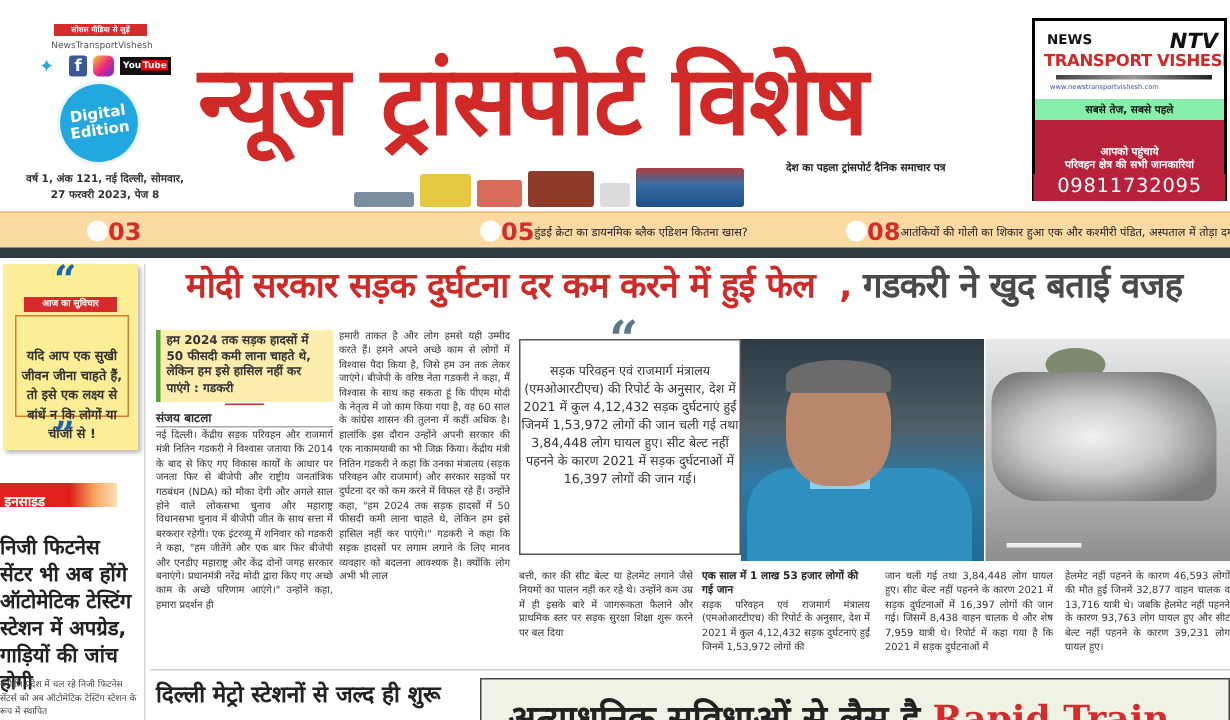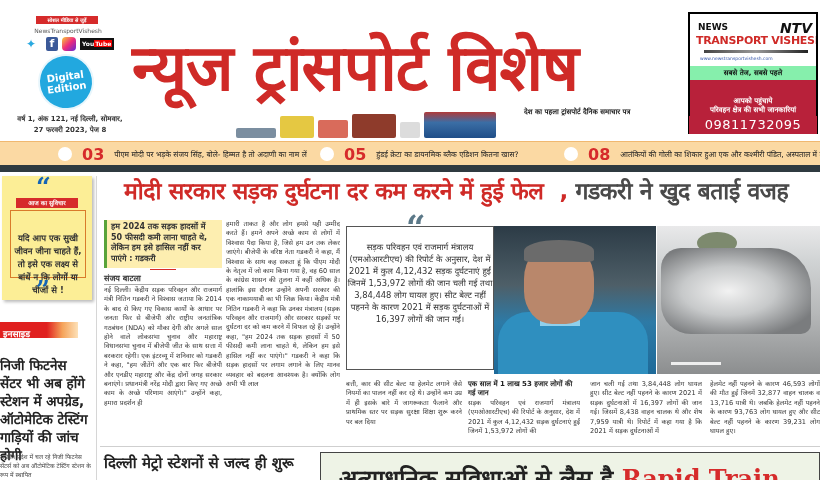--- a/index.html
+++ b/index.html
@@ -32,21 +32,21 @@
   .ad-pen { position: absolute; left: 14px; top: 36px; width: 104px; height: 3px; background: linear-gradient(90deg,#444,#999,#222); }
   .ad-url { position: absolute; left: 10px; top: 42px; font-size: 4.5px; color: #3355aa; }
   .ad-slogan { height: 14px; font-size: 7px; font-weight: bold; text-align: center; color: #111; line-height: 14px; }
   .ad-red { background: #b8213a; height: 56px; color: #fff; text-align: center; }
   .ad-red .l1 { font-size: 7px; line-height: 10px; padding-top: 16px; font-weight: bold; }
   .ad-red .l2 { font-size: 7px; line-height: 9px; font-weight: bold; }
   .ad-red .ph { font-size: 13px; line-height: 19px; letter-spacing: 0.5px; }
 
   
   .ticker { left: 0; top: 141px; width: 820px; height: 24px; background: #fbd9a3; border-top: 1px solid #f0b870; }
-  .tick-item { position: absolute; top: 0; height: 24px; display: flex; align-items: center; gap: 10px; white-space: nowrap; }
+  .tick-item { position: absolute; top: 0; height: 24px; display: flex; align-items: center; gap: 0; white-space: nowrap; }
   .tick-dot { width: 14px; height: 14px; border-radius: 50%; background: #fff; }
   .tick-num { font-size: 16px; font-weight: bold; color: #d62b2b; }
   .tick-text { font-size: 7.5px; color: #222; }
   .darkbar { left: 0; top: 165px; width: 820px; height: 7px; background: #2f3a40; }
 
   
   .headline { left: 108px; top: 176px; white-space: nowrap; font-weight: bold; font-size: 23px; letter-spacing: -0.4px; line-height: 30px; }
   .headline .red { color: #cf2a27; margin-left: 16px; }
   .headline .gray { color: #4a4a4a; }
 
@@ -137,21 +137,20 @@
     <div class="ph">09212122095</div>
   </div>
   <div style="background:#b8213a;color:#fff;text-align:center;font-size:13px;line-height:0;height:0"></div>
 </div>
 <div class="abs" style="left:689px;top:116px;width:128px;height:18px;background:#b8213a;color:#fff;text-align:center;font-size:13px;line-height:18px;letter-spacing:0.5px">09811732095</div>
 
 <div class="abs ticker">
   <div class="tick-item" style="left:58px">
     <div class="tick-dot"></div>
     <span class="tick-num">03</span>
-    <span class="tick-text">पीएम मोदी पर भड़के संजय सिंह, बोले- हिम्मत है तो अदाणी का नाम लें</span>
   </div>
   <div class="tick-item" style="left:320px">
     <div class="tick-dot"></div>
     <span class="tick-num">05</span>
     <span class="tick-text">हुंडई क्रेटा का डायनमिक ब्लैक एडिशन कितना खास?</span>
   </div>
   <div class="tick-item" style="left:564px">
     <div class="tick-dot"></div>
     <span class="tick-num">08</span>
     <span class="tick-text">आतंकियों की गोली का शिकार हुआ एक और कश्मीरी पंडित, अस्पताल में तोड़ा दम</span>
@@ -170,22 +169,22 @@
   <div class="th-quote2">”</div>
 </div>
 <div class="abs vline" style="left:96px;top:176px;height:304px"></div>
 
 <div class="abs inside-tag">
   <span>इनसाइड</span>
 </div>
 <div class="abs side-headline">
   <div>निजी फिटनेस</div>
   <div>सेंटर भी अब होंगे</div>
+  <div>ऑटोमेटिक टेस्टिंग</div>
   <div>स्टेशन में अपग्रेड,</div>
-  <div>ऑटोमेटिक टेस्टिंग</div>
   <div>गाड़ियों की जांच</div>
   <div>होगी</div>
 </div>
 <div class="abs side-body">सरोही। प्रदेश में चल रहे निजी फिटनेस सेंटर्स को अब ऑटोमेटिक टेस्टिंग स्टेशन के रूप में स्थापित</div>
 
 <div class="abs highlight">हम 2024 तक सड़क हादसों में 50 फीसदी कमी लाना चाहते थे, लेकिन हम इसे हासिल नहीं कर पाएंगे : गडकरी</div>
 <div class="abs byline-bar"></div>
 <div class="abs byline">संजय बाटला</div>
 <div class="abs col" style="left:104px;top:286px;width:118px;height:160px">नई दिल्ली। केंद्रीय सड़क परिवहन और राजमार्ग मंत्री नितिन गडकरी ने विश्वास जताया कि 2014 के बाद से किए गए विकास कार्यों के आधार पर जनता फिर से बीजेपी और राष्ट्रीय जनतांत्रिक गठबंधन (NDA) को मौका देगी और अगले साल होने वाले लोकसभा चुनाव और महाराष्ट्र विधानसभा चुनाव में बीजेपी जीत के साथ सत्ता में बरकरार रहेगी। एक इंटरव्यू में शनिवार को गडकरी ने कहा, "हम जीतेंगे और एक बार फिर बीजेपी और एनडीए महाराष्ट्र और केंद्र दोनों जगह सरकार बनाएंगे। प्रधानमंत्री नरेंद्र मोदी द्वारा किए गए अच्छे काम के अच्छे परिणाम आएंगे।" उन्होंने कहा, हमारा प्रदर्शन ही</div>
 <div class="abs col" style="left:226px;top:220px;width:114px;height:226px">हमारी ताकत है और लोग हमसे यही उम्मीद करते हैं। हमने अपने अच्छे काम से लोगों में विश्वास पैदा किया है, जिसे हम उन तक लेकर जाएंगे। बीजेपी के वरिष्ठ नेता गडकरी ने कहा, मैं विश्वास के साथ कह सकता हूं कि पीएम मोदी के नेतृत्व में जो काम किया गया है, वह 60 साल के कांग्रेस शासन की तुलना में कहीं अधिक है। हालांकि इस दौरान उन्होंने अपनी सरकार की एक नाकामयाबी का भी जिक्र किया। केंद्रीय मंत्री नितिन गडकरी ने कहा कि उनका मंत्रालय (सड़क परिवहन और राजमार्ग) और सरकार सड़कों पर दुर्घटना दर को कम करने में विफल रहे हैं। उन्होंने कहा, "हम 2024 तक सड़क हादसों में 50 फीसदी कमी लाना चाहते थे, लेकिन हम इसे हासिल नहीं कर पाएंगे।" गडकरी ने कहा कि सड़क हादसों पर लगाम लगाने के लिए मानव व्यवहार को बदलना आवश्यक है। क्योंकि लोग अभी भी लाल</div>

